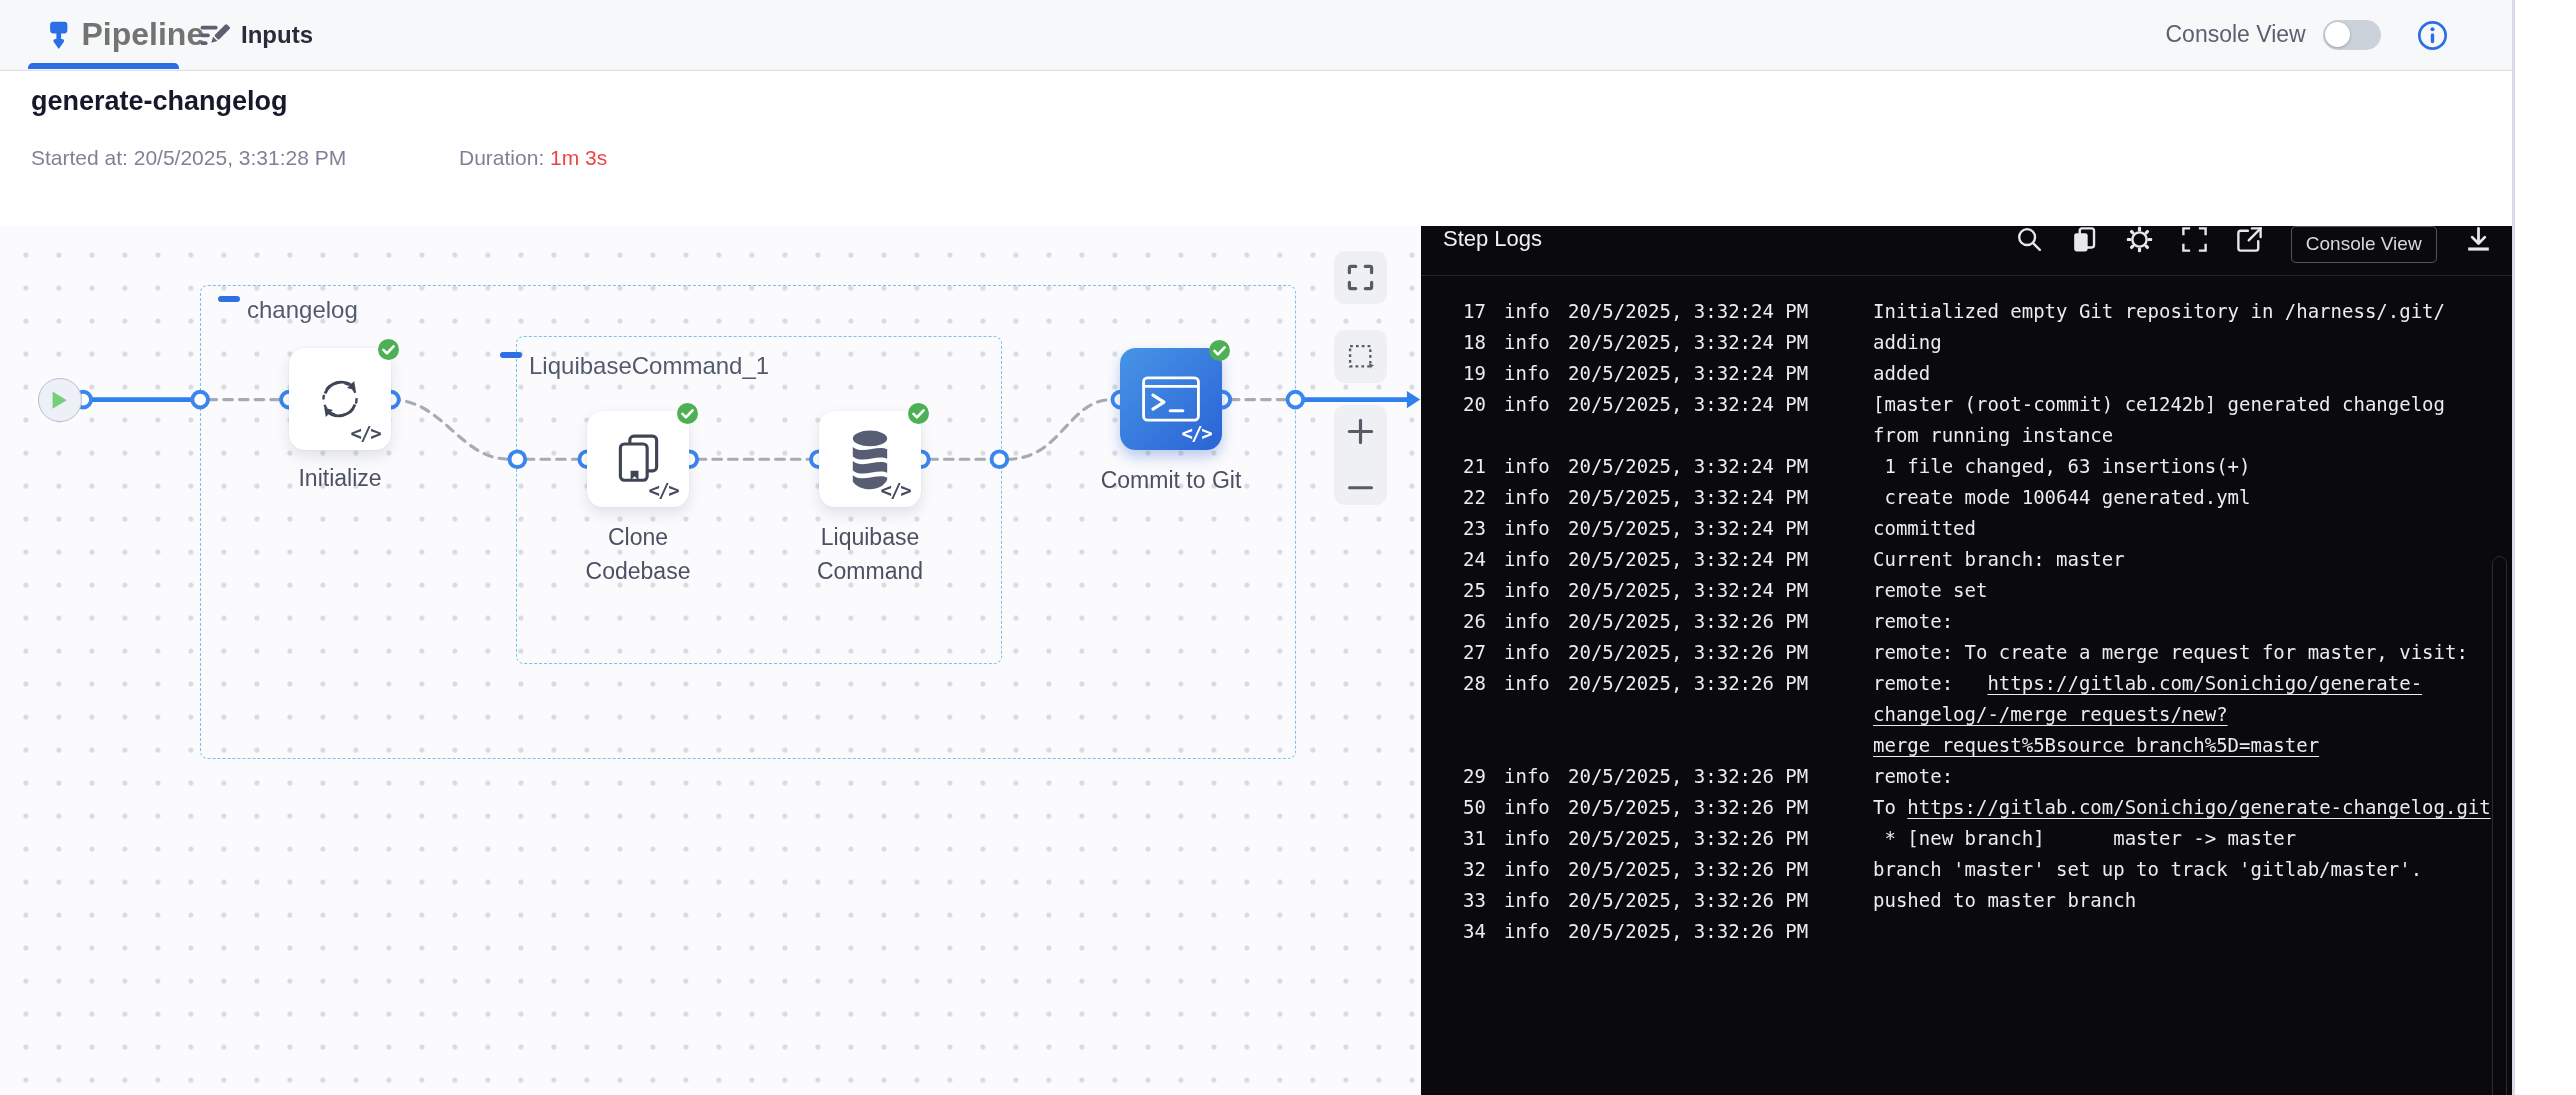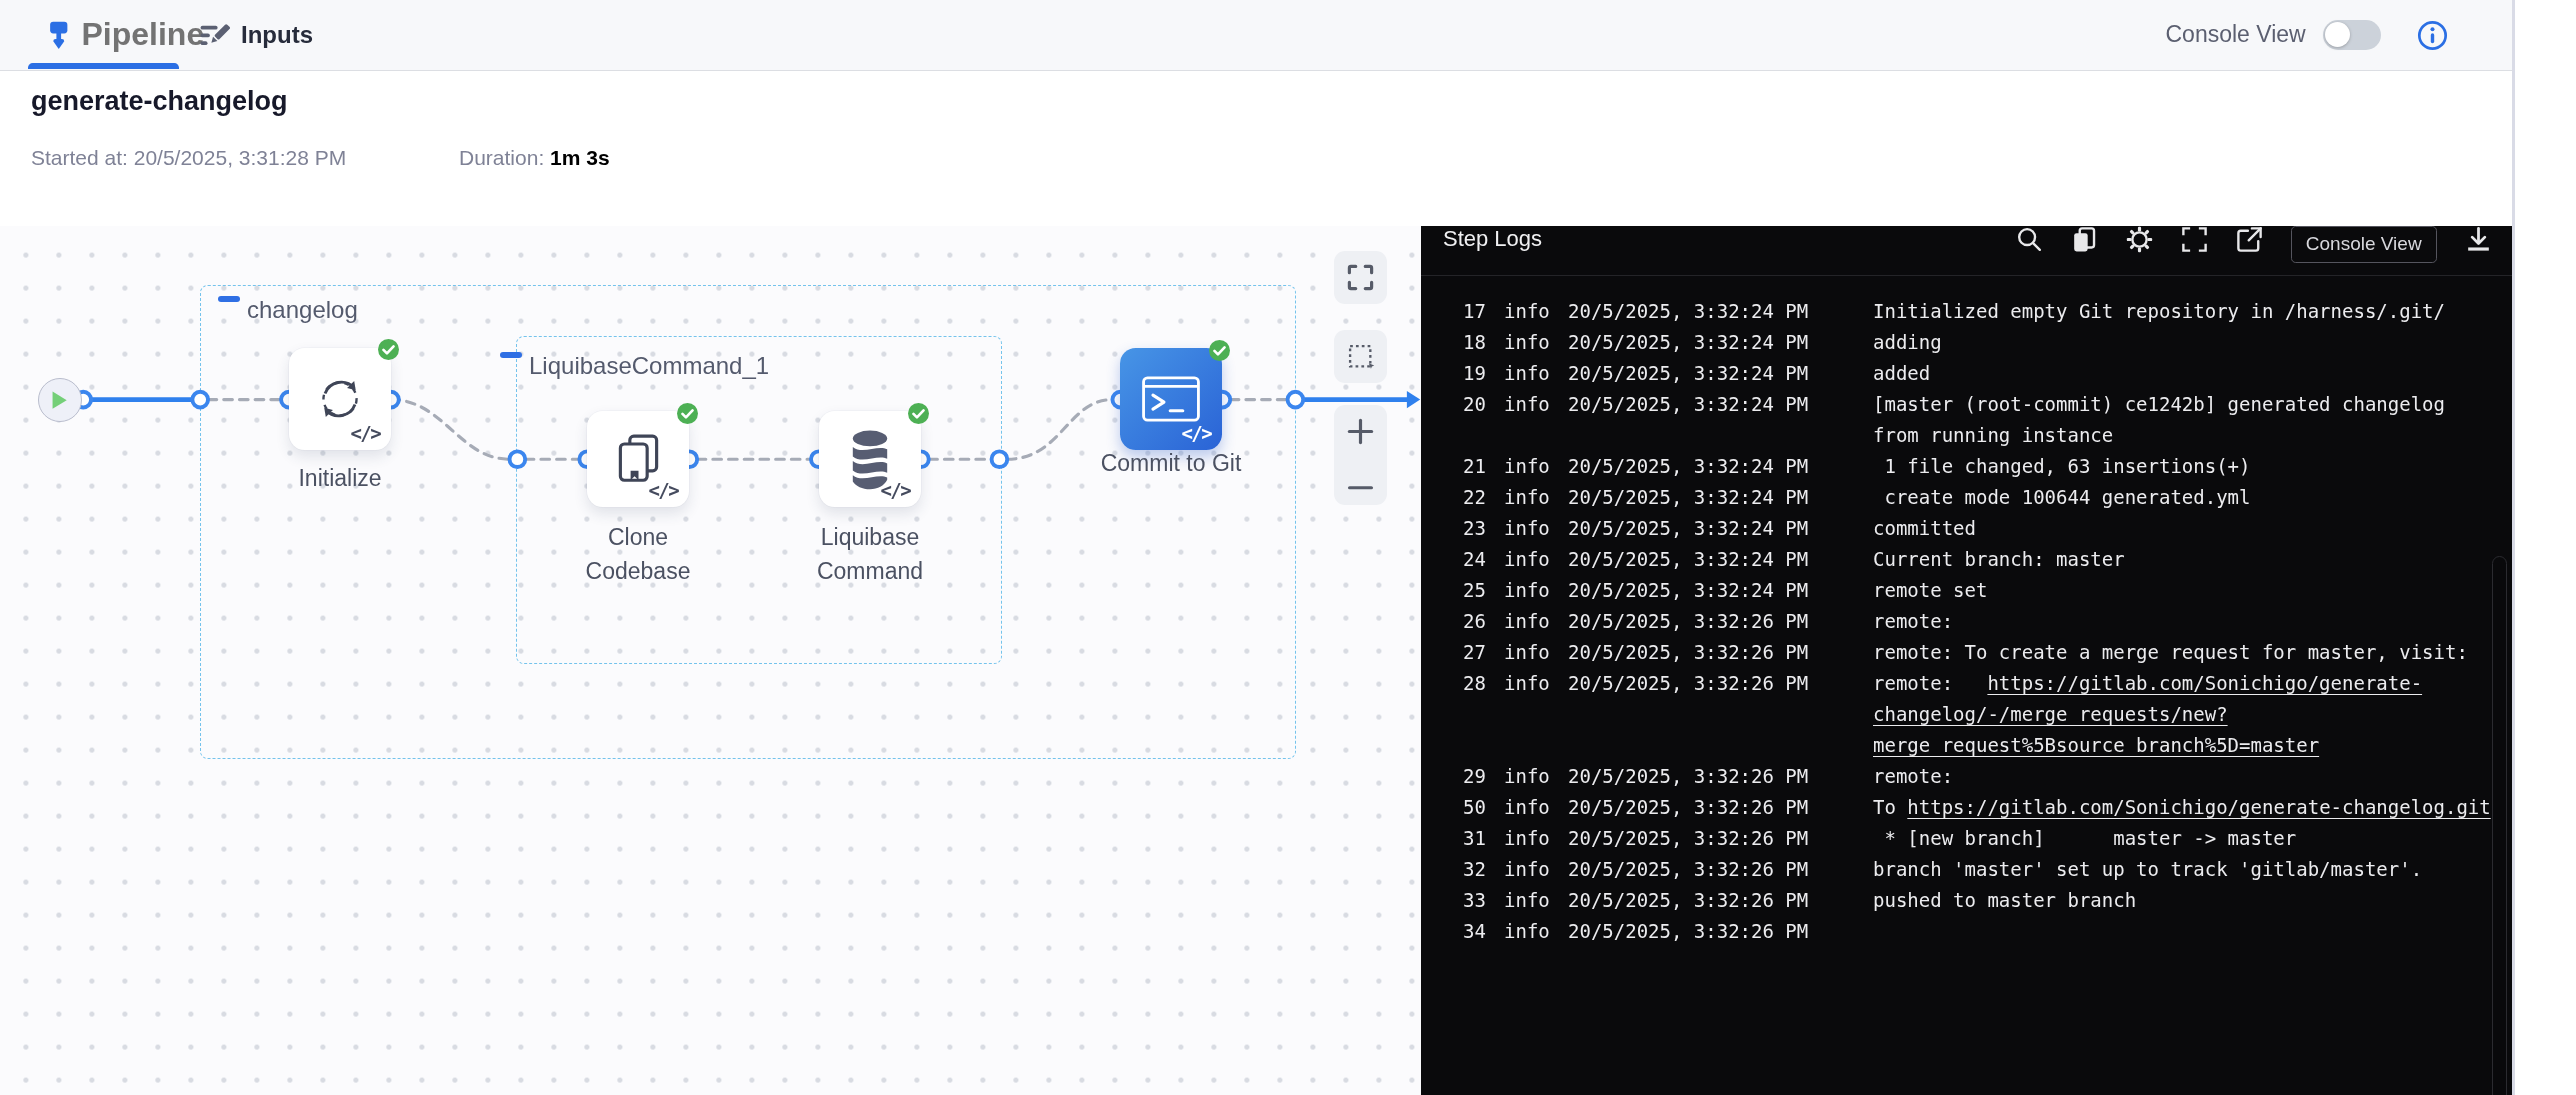--- a/index.html
+++ b/index.html
@@ -23,21 +23,21 @@
   .toggle { width:58px; height:30px; border-radius:15px; background:#ccd2da; position:relative; }
   .toggle .knob { position:absolute; left:2.4px; top:2.4px; width:25px; height:25px; border-radius:50%;
                   background:#fff; box-shadow:0 0.8px 3.1px rgba(0,0,0,.25); }
   .info-icon { position:absolute; right:66px; top:19.6px; width:31px; height:31px; }
 
   
   .subheader { position:absolute; left:0; top:72px; width:2514px; height:154px; background:#fff; }
   .run-title { position:absolute; left:31px; top:14px; font-size:27px; font-weight:700; color:#17192a; }
   .run-meta { position:absolute; left:31px; top:74px; font-size:21px; color:#7f8296; }
   .meta-duration { position:absolute; left:459px; top:74px; font-size:21px; color:#7f8296; }
-  .meta-duration b { color:#000000; font-weight:700; }
+  .meta-duration b { color:#ef4444; font-weight:400; }
 
   
   .gutter { position:absolute; left:2512px; top:0; width:64px; height:1096px; background:#fff;
             border-left:3.9px solid #d9dbe6; }
 
   
   .canvas { position:absolute; left:0; top:226px; width:1421px; height:870px;
             background-color:#fbfbfd;
             background-image:radial-gradient(#d8dbe2 2.4px, transparent 2.7px);
             background-size:33px 33px; background-position:9.4px 12.6px; overflow:hidden; }
@@ -263,21 +263,21 @@
       <line x1="2" y1="13" x2="72" y2="13" stroke="#fff" stroke-width="3.6"></line>
       <path d="M14 24 L28 33 L14 42" fill="none" stroke="#fff" stroke-width="4" stroke-linecap="round" stroke-linejoin="round"></path>
       <line x1="36" y1="44" x2="52" y2="44" stroke="#fff" stroke-width="4" stroke-linecap="round"></line>
     </svg>
     <span class="code-glyph">&lt;/&gt;</span>
   </div>
   <svg class="check-badge" style="left:1209px;top:114px;" viewBox="0 0 27 27">
     <circle cx="13.5" cy="13.5" r="13.5" fill="#4db054"></circle>
     <path d="M7 14 l4.5 4.5 L20 9.5" fill="none" stroke="#fff" stroke-width="3.4" stroke-linecap="round" stroke-linejoin="round"></path>
   </svg>
-  <div class="node-label" style="left:1171px;top:220px;text-align:right;">
+  <div class="node-label" style="left:1171px;top:237px;text-align:right;">
       <div>Commit to Git</div>
     </div>
 
   <div class="zoom-col">
     <div class="zbtn zbtn-expand">
       <svg class="zi" width="27" height="27" viewBox="0 0 34 34">
         <g fill="none" stroke="#565b68" stroke-width="4" stroke-linecap="round">
           <path d="M3 11 V5 a2 2 0 0 1 2 -2 H11"></path>
             <path d="M23 3 H29 a2 2 0 0 1 2 2 V11"></path>
           <path d="M31 23 V29 a2 2 0 0 1 -2 2 H23"></path>

